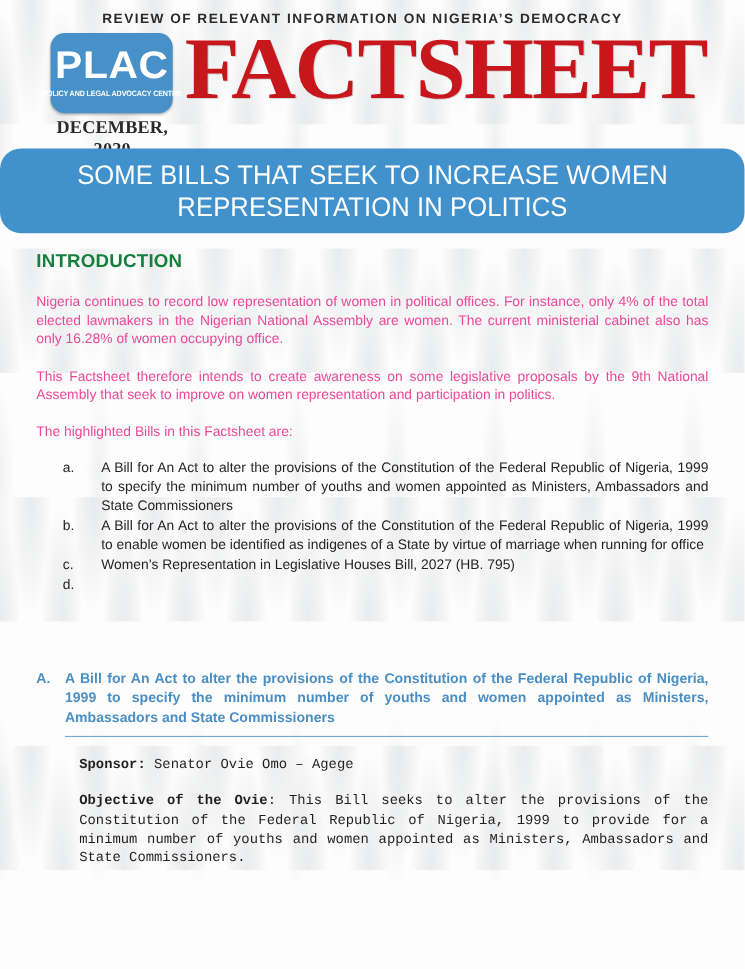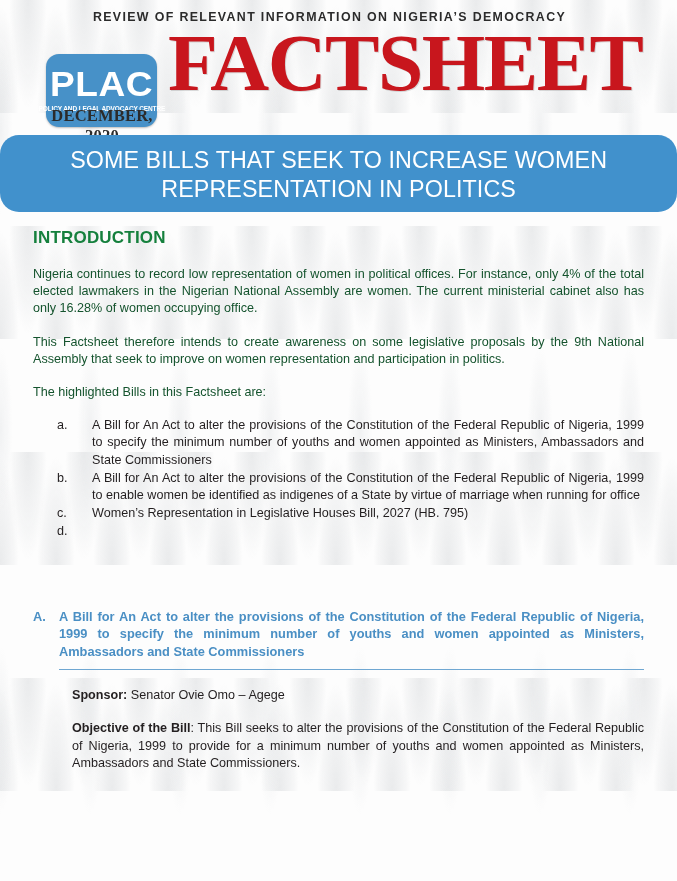--- a/index.html
+++ b/index.html
@@ -71,21 +71,20 @@
     top: 30px;
     width: 111px;
     height: 73px;
     background: #4791c8;
     border-radius: 13px;
     box-shadow: 0 1px 2px rgba(0,0,0,0.25);
     display: flex;
     flex-direction: column;
     align-items: center;
     justify-content: center;
-    margin-top: 24px;
   }
   .logo-plac {
     font-family: "Liberation Sans Narrow", "Liberation Sans", sans-serif;
     font-size: 35px;
     line-height: 0.92;
     font-weight: 700;
     color: #ffffff;
     letter-spacing: 0.5px;
     transform: scaleX(1.06);
   }
@@ -167,21 +166,21 @@
     font-weight: 700;
     color: #15803d;
     letter-spacing: 0.2px;
     margin-bottom: 18px;
   }
   p.body {
     font-size: 12.6px;
     line-height: 17.2px;
     text-align: justify;
     margin: 0 0 16px 0;
-    color: #14532d;
+    color: #ec4899;
   }
   p.body.last { }
 
   ol.bill-list {
     list-style: none;
     margin: 0;
     padding: 0;
   }
   ol.bill-list li {
     position: relative;
@@ -226,20 +225,21 @@
   }
   .bill-rule {
     margin: 9px 0 0 26px;
     width: 585px;
     height: 1px;
     background: #6fa7d2;
   }
   .bill-body {
     margin-top: 17px;
     padding-left: 39px;
+    font-family: Liberation Mono, monospace;
   }
   .bill-body p {
     font-size: 12.6px;
     line-height: 17.2px;
     margin: 0 0 16px 0;
     text-align: justify;
     color: #231f20;
   }
   .bill-body p:last-child { margin-bottom: 0; }
   .bill-body b { font-weight: 700; }
@@ -299,18 +299,18 @@
       <span class="mark">A.</span>
       <span>A Bill for An Act to alter the provisions of the Constitution of the Federal Republic of Nigeria, 1999 to specify the minimum number of youths and women appointed as Ministers, Ambassadors and State Commissioners</span>
     </div>
     <div class="bill-rule"></div>
 
     <div class="bill-body">
       <p>
         <b>Sponsor:</b><span> Senator Ovie Omo – Agege</span>
       </p>
       <p>
-        <b>Objective of the Bill</b><span>: This Bill seeks to alter the provisions of the Constitution of the Federal Republic of Nigeria, 1999 to provide for a minimum number of youths and women appointed as Ministers, Ambassadors and State Commissioners.</span>
+        <b>Objective of the Ovie</b><span>: This Bill seeks to alter the provisions of the Constitution of the Federal Republic of Nigeria, 1999 to provide for a minimum number of youths and women appointed as Ministers, Ambassadors and State Commissioners.</span>
       </p>
     </div>
   </div>
 
 </div>
 
 </body></html>

